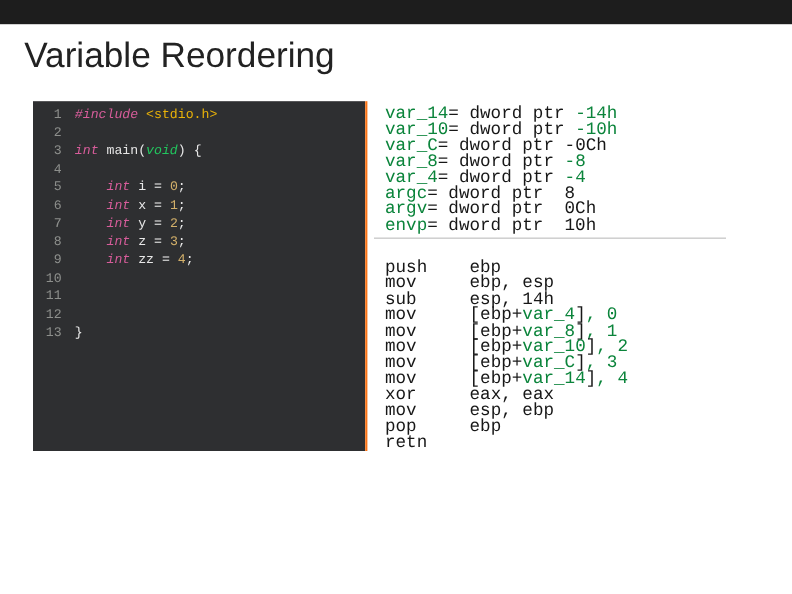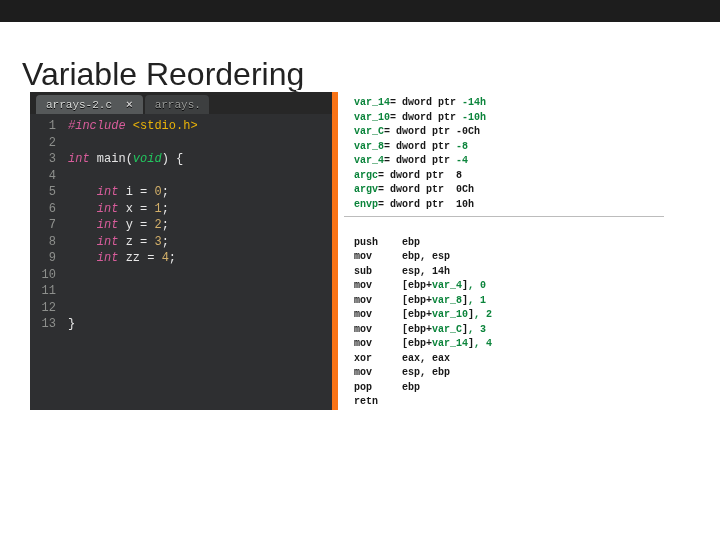--- a/index.html
+++ b/index.html
@@ -20,21 +20,20 @@
   .topbar {
     width: 100%;
     height: 22px;
     background: #1d1d1d;
   }
   .title {
     font-size: 32px;
     color: #222;
     padding: 10px 12px 0 22px;
     font-family: Arial, Helvetica, sans-serif;
-    margin-top: 24px;
   }
   .content {
     position: absolute;
     top: 92px;
     left: 30px;
     right: 30px;
     display: flex;
     gap: 0;
   }
   .editor {
@@ -99,25 +98,25 @@
   .kw   { color: #d85d9b; font-style: italic; }
   .hdr  { color: #eab308; }
   .fn   { color: #e5e5e5; }       
   .p    { color: #e8e8e8; }
   .void { color: #22c55e; font-style: italic; }
   .num  { color: #d3b06a; }       
 
   .disasm {
     flex: 1;
     background: #fff;
-    border-left: 6px solid #f97316;
+    border-left: 2px solid #f97316;
     padding: 4px 0 0 16px;
     font-family: Consolas, "Courier New", monospace;
-    font-size: 10px;
-    font-weight: bold;
+    font-size: 16px;
+    font-weight: normal;
     color: #171717;
     line-height: 14.5px;
     white-space: pre;
   }
   .mg { color: #0b843b; } 
   .hr {
     border: 0;
     border-top: 1px solid #bcbcbc;
     margin: 4px 0 4px -10px;
     width: 320px;
@@ -137,29 +136,20 @@
 <body>
 
 <div class="slide">
   <div class="topbar"></div>
   <div class="title">Variable Reordering</div>
   <div class="wm">VVII</div>
 
   <div class="content">
 
     <div class="editor">
-      <div class="tabbar">
-        <div class="tab">
-          <span>arrays-2.c</span>
-          <span class="close">×</span>
-        </div>
-        <div class="tab inactive">
-          <span>arrays.</span>
-        </div>
-      </div>
       <div class="code">
         <div class="gutter">
           <div>1</div>
           <div>2</div>
           <div>3</div>
           <div>4</div>
           <div>5</div>
           <div>6</div>
           <div>7</div>
           <div>8</div>

